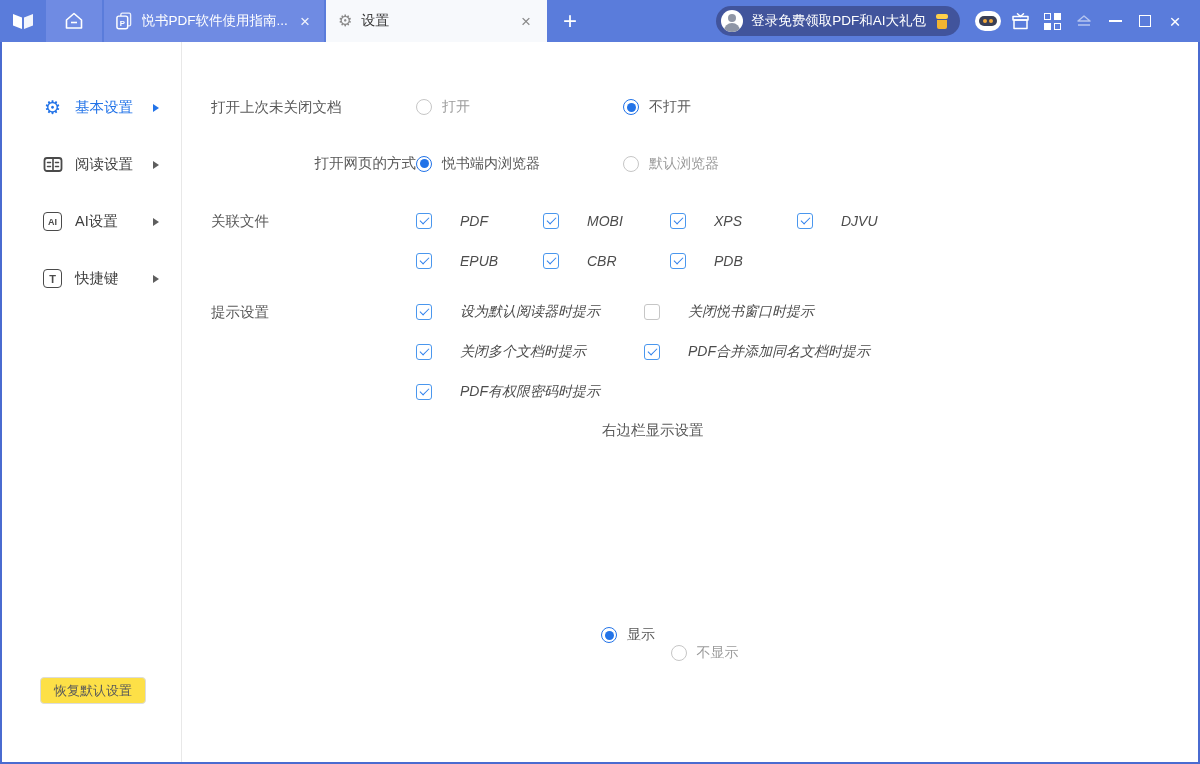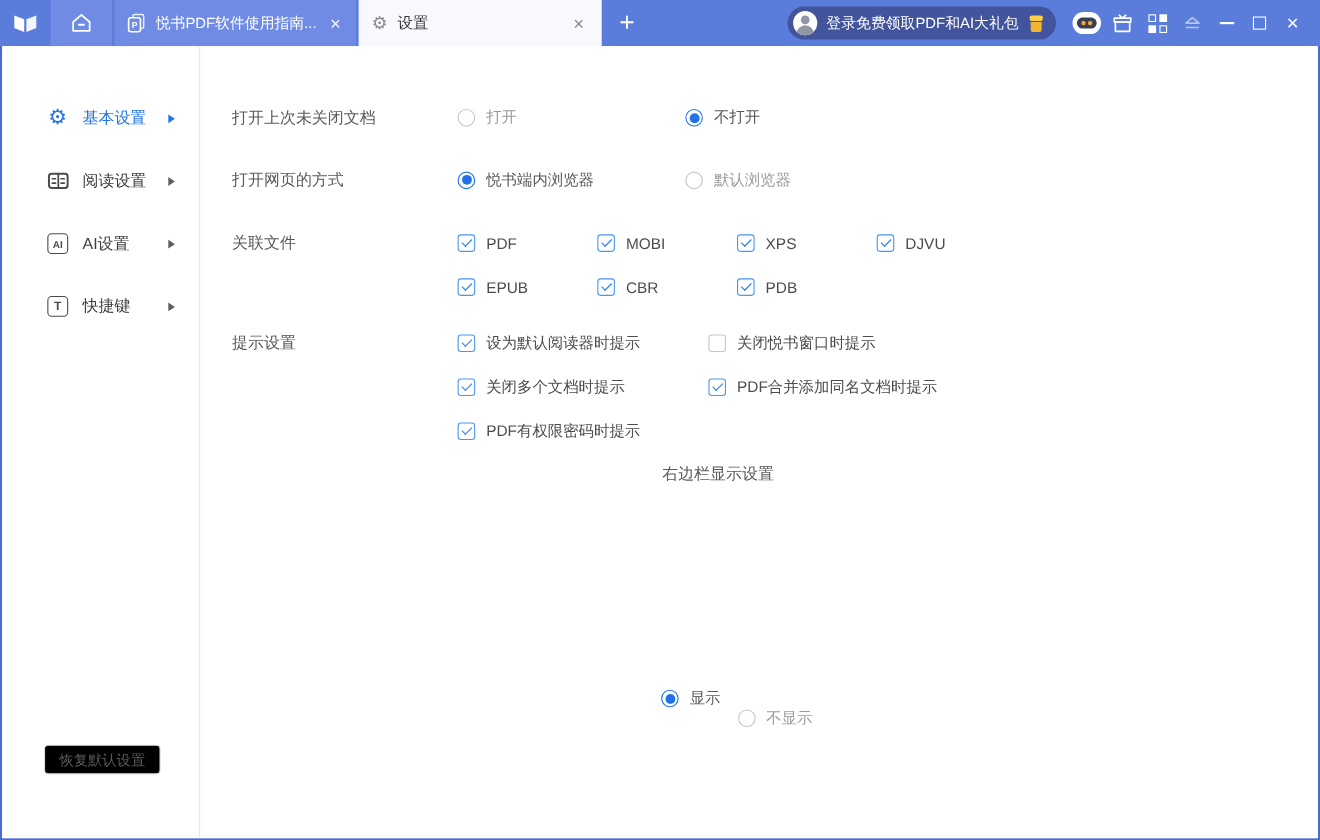--- a/index.html
+++ b/index.html
@@ -45,40 +45,40 @@
   .app-body { flex:1; display:flex; background:#fff; position:relative; }
   .sidebar { width:180px; flex:0 0 180px; border-right:1px solid #E8E8E8; position:relative; padding-top:37px; }
   .nav-item { height:57px; display:flex; align-items:center; padding-left:40px; cursor:pointer; color:#3D3D3D; font-size:14.5px; }
   .nav-icon { width:21px; height:21px; margin-right:12px; display:flex; align-items:center; justify-content:center; flex:0 0 21px; }
   .nav-gear { font-family:"DejaVu Sans",sans-serif; font-size:19px; color:#4A4A4A; line-height:1; }
   .nav-item.active { color:#2273E8; }
   .nav-item.active .nav-gear { color:#2273E8; }
   .icon-box { width:19px; height:19px; border:1.8px solid #4A4A4A; border-radius:4px; font-size:9px; font-weight:bold; color:#4A4A4A; display:flex; align-items:center; justify-content:center; letter-spacing:0; }
   .nav-arrow { margin-left:auto; margin-right:22px; width:0; height:0; border-left:6px solid #5e5e5e; border-top:4.5px solid transparent; border-bottom:4.5px solid transparent; }
   .nav-item.active .nav-arrow { border-left-color:#2273E8; }
-  .restore-btn { position:absolute; left:38px; bottom:58px; height:27px; padding:0 13px; background:#000000; border:1px solid #DCDCDC; border-radius:4px; font-size:13px; color:#5a5a5a; cursor:pointer; font-family:inherit; }
+  .restore-btn { position:absolute; left:38px; bottom:58px; height:27px; padding:0 13px; background:#fde047; border:1px solid #DCDCDC; border-radius:4px; font-size:13px; color:#5a5a5a; cursor:pointer; font-family:inherit; }
 
   
   .main { flex:1; padding:37px 0 0 29px; }
   .srow { display:flex; align-items:center; }
-  .h56 { height:56px; } .h57 { height:57px; } .h40 { height:40px;flex-direction:column; }
+  .h56 { height:56px; } .h57 { height:57px;text-align:right; } .h40 { height:40px;flex-direction:column; }
   .row-label { width:205px; font-size:14.5px; color:#595959; flex:0 0 205px; }
   .sec { display:flex; align-items:flex-start; }
   .sec .row-label { line-height:40px; }
   .opt-line { display:flex; align-items:center; height:40px; }
   .w207 { width:207px; } .w127 { width:127px; } .w228 { width:228px; }
 
   .radio-opt { display:flex; align-items:center; gap:10px; font-size:14px; cursor:pointer; }
   .radio { width:16px; height:16px; border-radius:50%; border:1px solid #C6C6C6; background:#fff; position:relative; flex:0 0 16px; }
   .radio-opt .opt-label { color:#9b9b9b; }
   .radio-opt.selected .radio { border:1.5px solid #2273E8; }
   .radio-opt.selected .radio::after { content:''; position:absolute; inset:2.5px; border-radius:50%; background:#2273E8; }
   .radio-opt.selected .opt-label { color:#595959; }
 
-  .chk-opt { display:flex; align-items:center; gap:10px; font-size:14px; color:#4C4C4C; cursor:pointer; }
+  .chk-opt { display:flex; align-items:center; gap:28px; font-size:14px; color:#4C4C4C; cursor:pointer;font-style:italic; }
   .checkbox { width:16px; height:16px; border:1px solid #C6C6C6; border-radius:3px; background:#fff; flex:0 0 16px; }
   .chk-opt.checked .checkbox { border-color:#4A97EE; }
   .chk-opt.checked .checkbox::after { content:''; display:block; width:8px; height:4px; border-left:1.8px solid #2F80ED; border-bottom:1.8px solid #2F80ED; transform:rotate(-45deg); margin:3px 0 0 3px; }
 
   .mt9 { margin-top:9px; } .mt11 { margin-top:11px; }
 </style>
 </head>
 <body>
 
 <div class="window">

